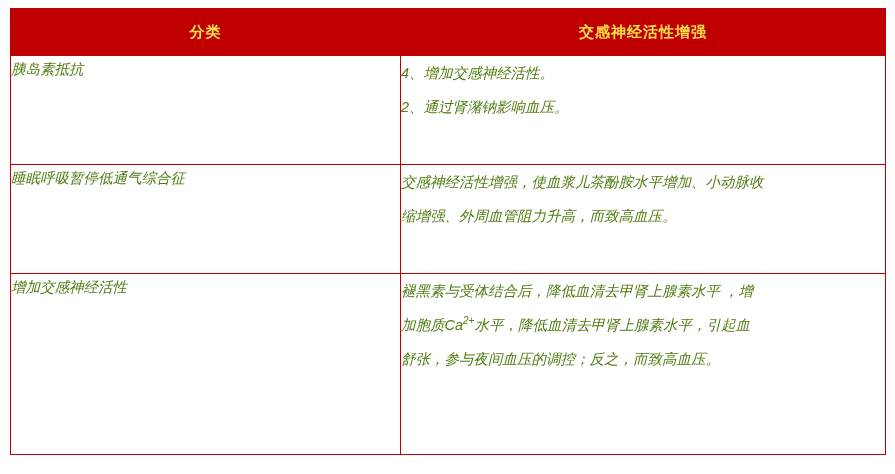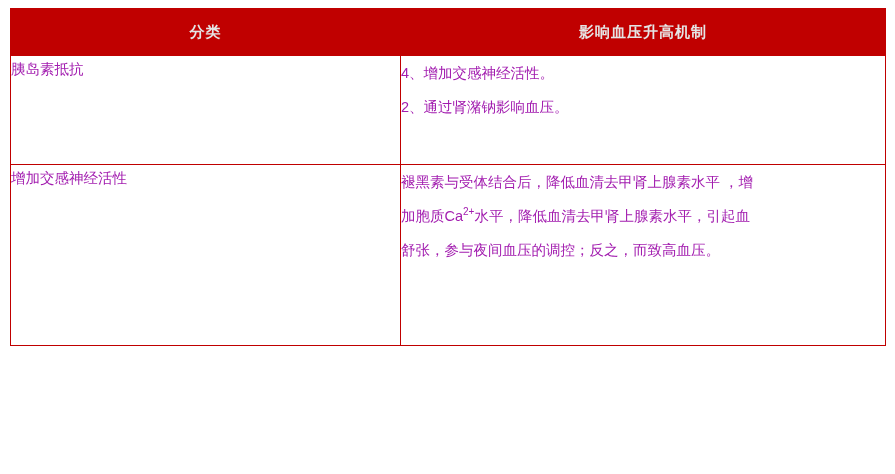--- a/index.html
+++ b/index.html
@@ -24,37 +24,38 @@
     table-layout: fixed;
   }
   table.data-table th,
   table.data-table td {
     border: 1px solid #c00000;
     vertical-align: top;
     padding: 0;
   }
   thead th {
     background: #c00000;
-    color: #e5e5e5;
+    color: #fde047;
     font-size: 15px;
     font-weight: bold;
     text-align: center;
     height: 46px;
     line-height: 46px;
     padding: 0 6px;
     letter-spacing: 1px;
     border: 1px solid #c00000;
   }
   col.col-cat { width: 390px; }
   col.col-mech { width: 485px; }
 
   td.cell {
     font-size: 14.5px;
-    color: #a21caf;
+    color: #4d7c0f;
     padding: 18px 14px 16px 14px;
+    font-style: italic;
   }
   td.cell .line {
     line-height: 34px;
     white-space: nowrap;
   }
   td.cell.mech .line {
     white-space: normal;
   }
   td.cell.cat .line {
     line-height: 26px;
@@ -74,31 +75,40 @@
 
 <div class="table-wrap">
   <table class="data-table">
     <colgroup>
       <col class="col-cat">
       <col class="col-mech">
     </colgroup>
     <thead>
       <tr>
         <th>分类</th>
-        <th>影响血压升高机制</th>
+        <th>交感神经活性增强</th>
       </tr>
     </thead>
     <tbody>
       <tr class="row-1">
         <td class="cell cat">
           <div class="line">胰岛素抵抗</div>
         </td>
         <td class="cell mech">
           <div class="line">4、增加交感神经活性。</div>
           <div class="line">2、通过肾潴钠影响血压。</div>
+        </td>
+      </tr>
+      <tr class="row-2">
+        <td class="cell cat">
+          <div class="line">睡眠呼吸暂停低通气综合征</div>
+        </td>
+        <td class="cell mech">
+          <div class="line">交感神经活性增强，使血浆儿茶酚胺水平增加、小动脉收</div>
+          <div class="line">缩增强、外周血管阻力升高，而致高血压。</div>
         </td>
       </tr>
       <tr class="row-3">
         <td class="cell cat">
           <div class="line">增加交感神经活性</div>
         </td>
         <td class="cell mech">
           <div class="line">褪黑素与受体结合后，降低血清去甲肾上腺素水平 ，增</div>
           <div class="line"><span>加胞质Ca<sup>2+</sup>水平，降低血清去甲肾上腺素水平，引起血</span></div>
           <div class="line">舒张，参与夜间血压的调控；反之，而致高血压。</div>

